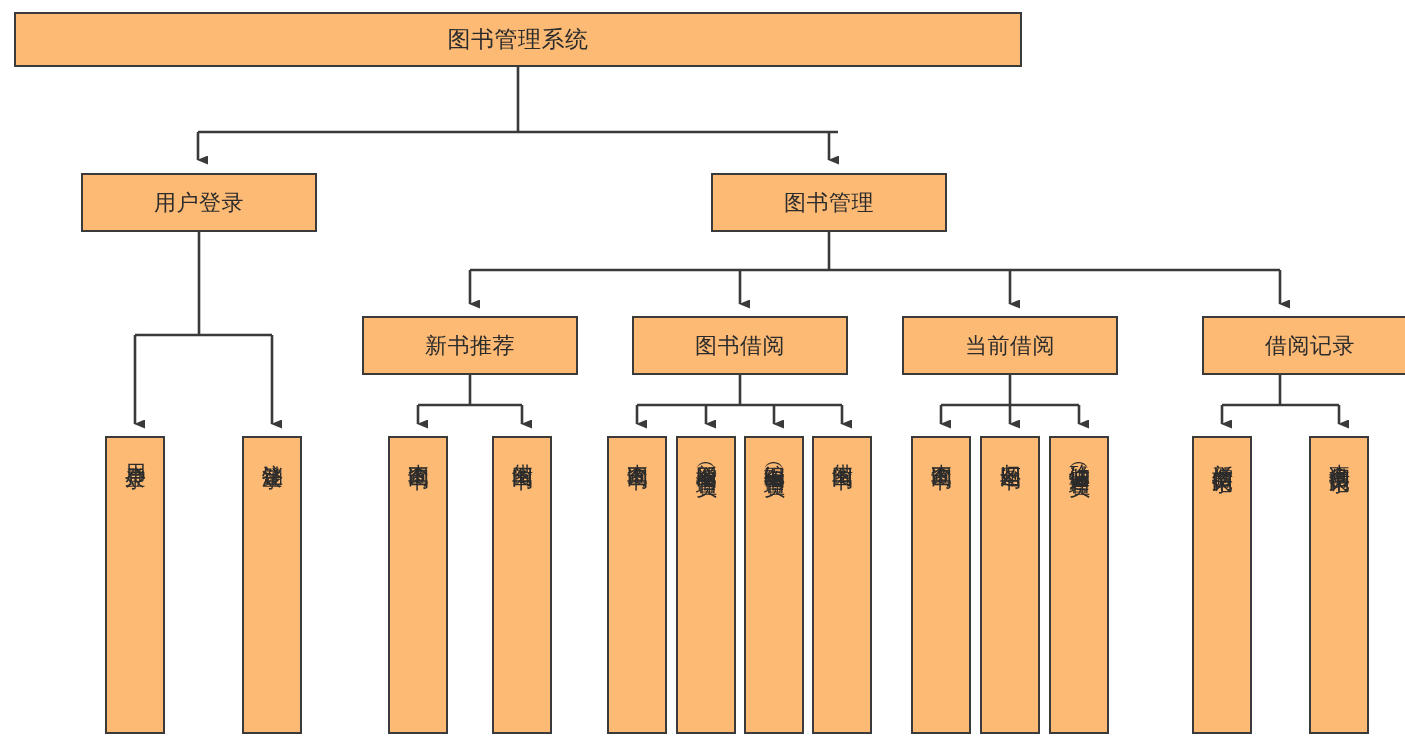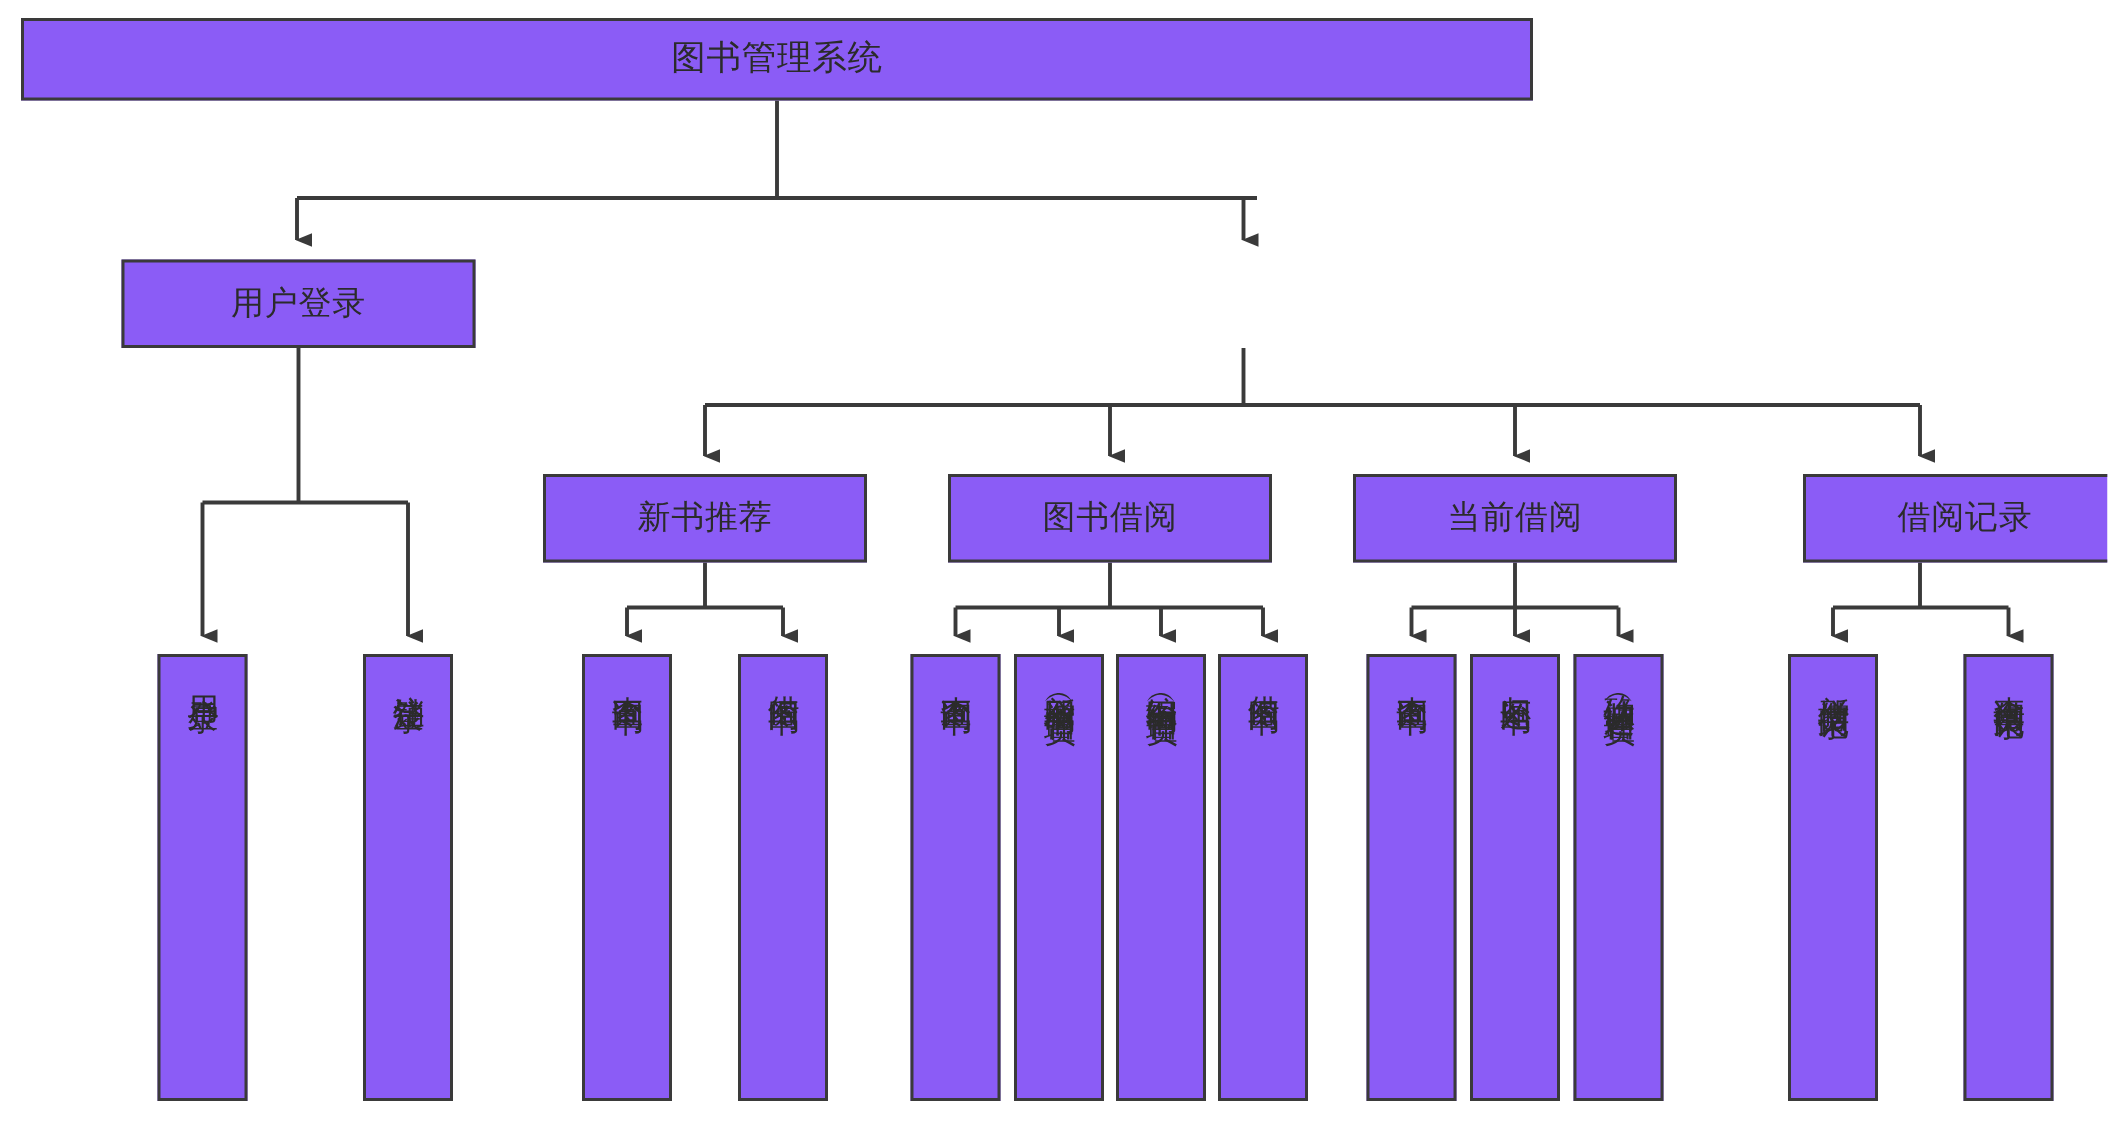--- a/index.html
+++ b/index.html
@@ -22,21 +22,21 @@
     position: absolute;
     left: 0;
     top: 0;
     width: 1405px;
     height: 747px;
     pointer-events: none;
   }
   .node {
     position: absolute;
     box-sizing: border-box;
-    background: #8b5cf6;
+    background: #fdba74;
     border: 2px solid #3a3a3a;
     display: flex;
     align-items: center;
     justify-content: center;
     color: #2b2b2b;
     z-index: 2;
   }
   .node-label {
     display: block;
     text-align: center;
@@ -133,20 +133,23 @@
     </g>
   </svg>
 
   <div class="node horiz root" style="left:14px; top:12px; width:1008px; height:55px;">
     <span class="node-label">图书管理系统</span>
   </div>
 
   <div class="node horiz" style="left:81px; top:173px; width:236px; height:59px;">
     <span class="node-label">用户登录</span>
   </div>
+  <div class="node horiz" style="left:711px; top:173px; width:236px; height:59px;">
+    <span class="node-label">图书管理</span>
+  </div>
 
   <div class="node horiz" style="left:362px; top:316px; width:216px; height:59px;">
     <span class="node-label">新书推荐</span>
   </div>
   <div class="node horiz" style="left:902px; top:316px; width:216px; height:59px;">
     <span class="node-label">当前借阅</span>
   </div>
   <div class="node horiz" style="left:632px; top:316px; width:216px; height:59px;">
     <span class="node-label">图书借阅</span>
   </div>

